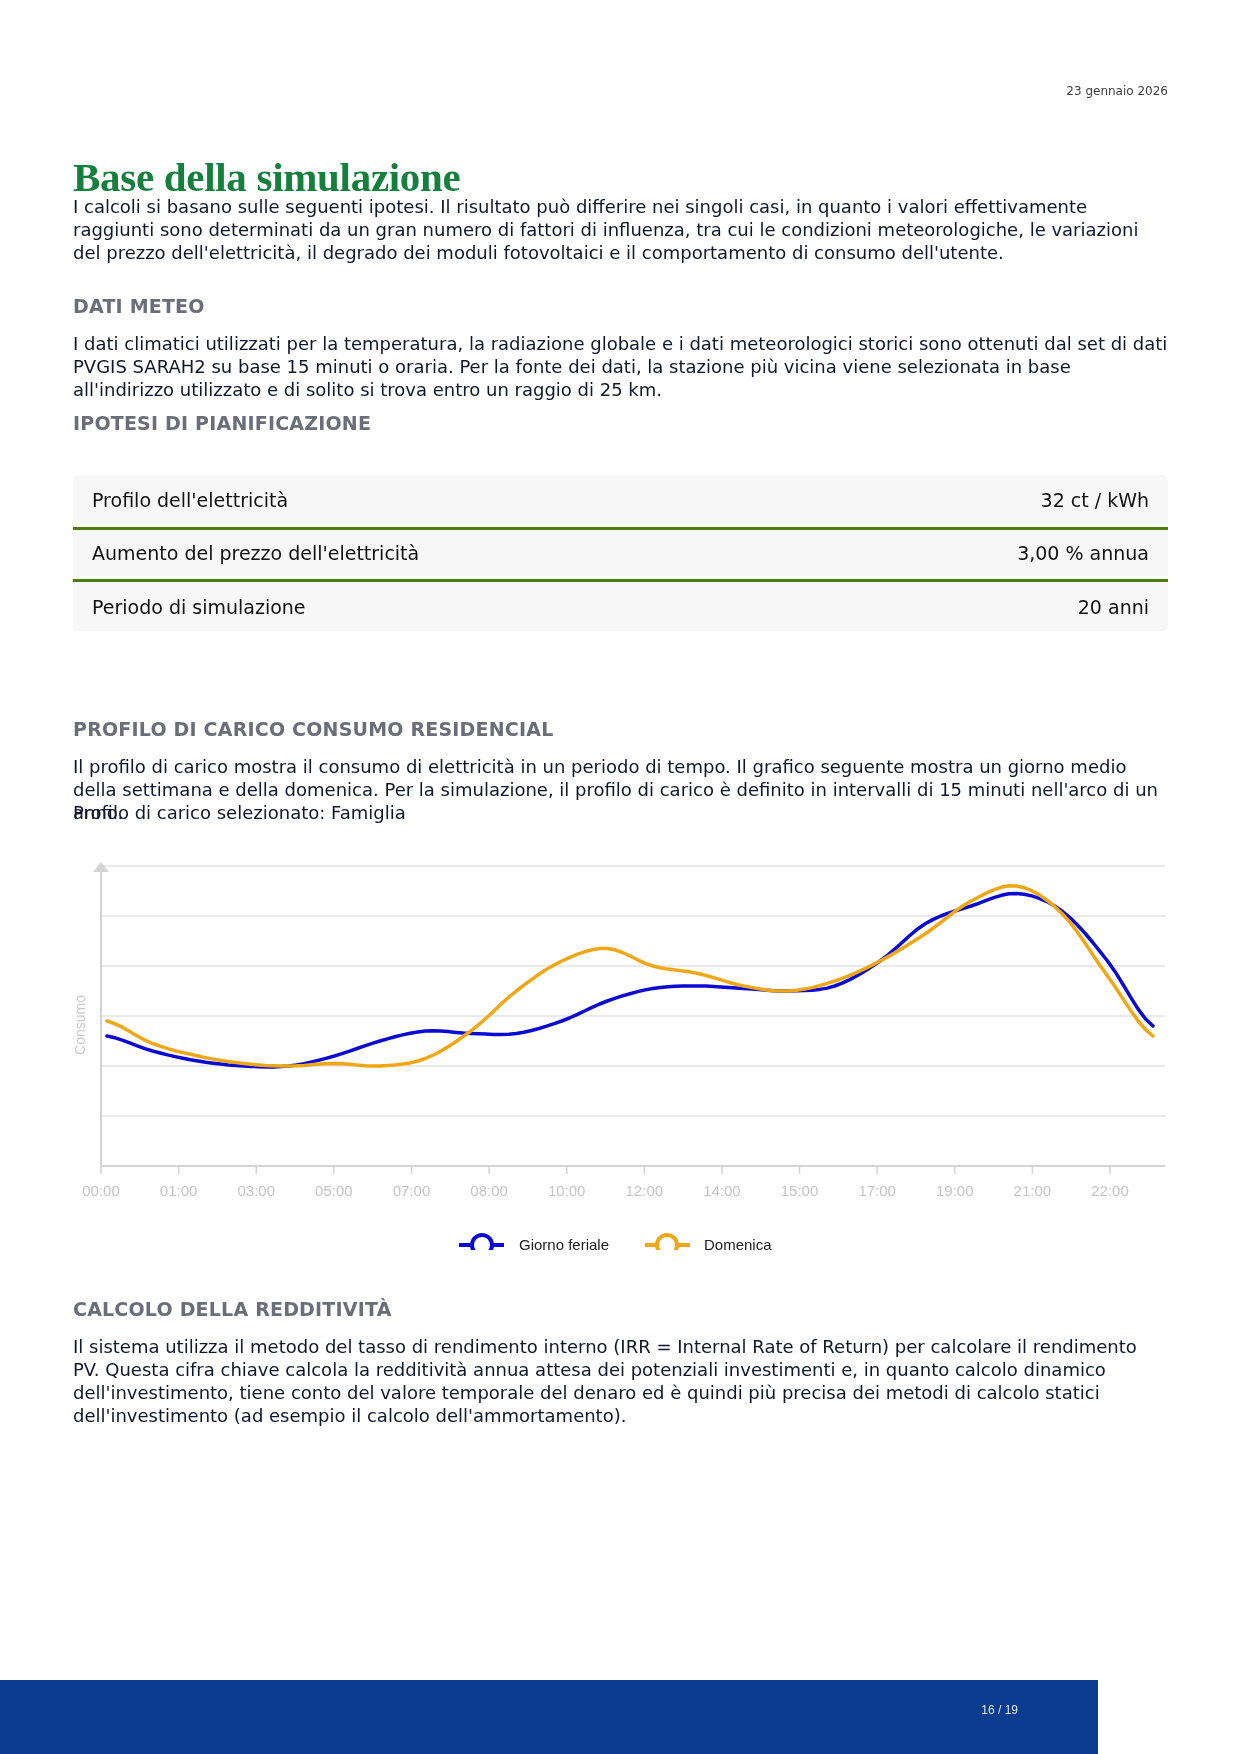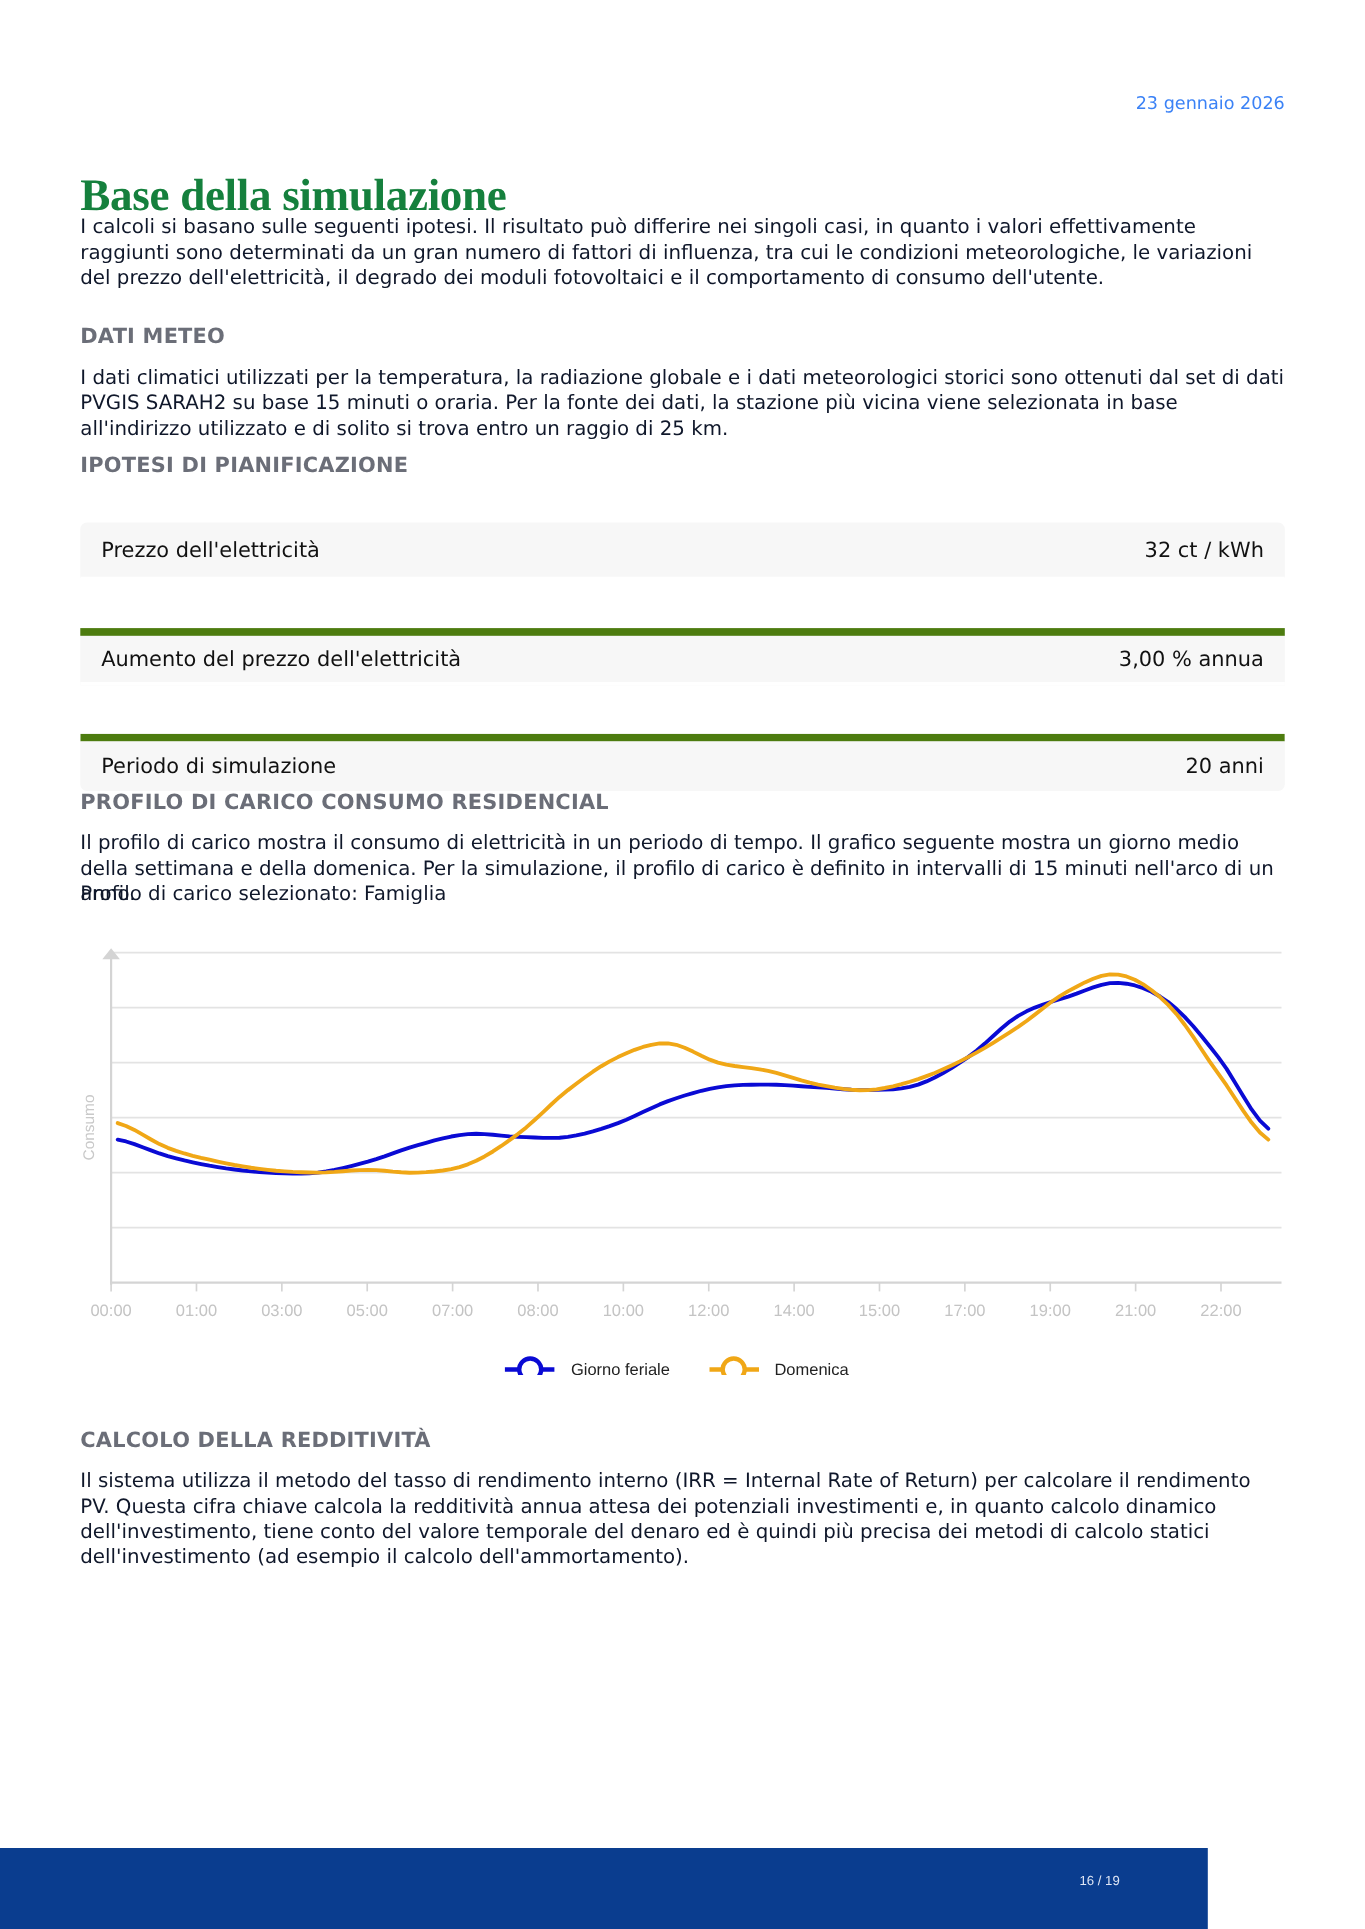--- a/index.html
+++ b/index.html
@@ -1,49 +1,49 @@
 <!DOCTYPE html>
 <html><head>
 <meta charset="utf-8">
 <style>
   html, body { margin:0; padding:0; }
   body {
     width:1241px; height:1754px; position:relative; background:#ffffff;
     font-family: "DejaVu Sans", "Liberation Sans", sans-serif; color:#111;
     overflow:hidden;
   }
-  .date { position:absolute; right:73px; top:84px; font-size:16px; color:#3b82f6;margin-left:40px; }
+  .date { position:absolute; right:73px; top:84px; font-size:12px; color:#404040;margin-left:40px; }
   .title { position:absolute; left:73px; top:153px; margin:0; font-size:41px; font-weight:bold; color:#15803d; letter-spacing:-0.3px;font-family:Liberation Serif, serif; }
   .para { position:absolute; left:73px; width:1095px; font-size:18px; line-height:23px; color:#0f172a; margin:0; }
   .h2 { position:absolute; left:73px; margin:0; font-size:19px; font-weight:bold; color:#6b6e78; letter-spacing:0.2px; }
   .table { position:absolute; left:73px; top:475px; width:1095px; }
   .row { height:52px; background:#f7f7f7; display:flex; align-items:center; justify-content:space-between;
          padding:0 19px; box-sizing:border-box; font-size:19px; color:#111; border-bottom:3px solid #ffffff; }
   .row:first-child { border-radius:6px 6px 0 0; }
   .row:last-child { border-radius:0 0 6px 6px; border-bottom:none; }
-  .row + .row { border-top:7px solid #4d7c0f;margin-top:44px; }
+  .row + .row { border-top:3px solid #4d7c0f; }
   .chart { position:absolute; left:0; top:860px; width:1241px; height:390px; }
   .footer { position:absolute; left:0; top:1680px; width:1098px; height:74px; background:#0a3d8f; }
   .footer .page { position:absolute; right:80px; top:23px; font-size:12px; color:#dfe6f5; font-family:"Liberation Sans", sans-serif; }
 </style>
 </head>
 <body>
 
 <div class="date">23 gennaio 2026</div>
 
 <h1 class="title">Base della simulazione</h1>
 <p class="para" style="top:195px;">I calcoli si basano sulle seguenti ipotesi. Il risultato può differire nei singoli casi, in quanto i valori effettivamente raggiunti sono determinati da un gran numero di fattori di influenza, tra cui le condizioni meteorologiche, le variazioni del prezzo dell'elettricità, il degrado dei moduli fotovoltaici e il comportamento di consumo dell'utente.</p>
 
 <h2 class="h2" style="top:295px;">DATI METEO</h2>
 <p class="para" style="top:332px;">I dati climatici utilizzati per la temperatura, la radiazione globale e i dati meteorologici storici sono ottenuti dal set di dati PVGIS SARAH2 su base 15 minuti o oraria. Per la fonte dei dati, la stazione più vicina viene selezionata in base all'indirizzo utilizzato e di solito si trova entro un raggio di 25 km.</p>
 
 <h2 class="h2" style="top:412px;">IPOTESI DI PIANIFICAZIONE</h2>
 <div class="table">
   <div class="row">
-    <span>Prezzo dell'elettricità</span>
+    <span>Profilo dell'elettricità</span>
     <span>32 ct / kWh</span>
   </div>
   <div class="row">
     <span>Aumento del prezzo dell'elettricità</span>
     <span>3,00 % annua</span>
   </div>
   <div class="row">
     <span>Periodo di simulazione</span>
     <span>20 anni</span>
   </div>

